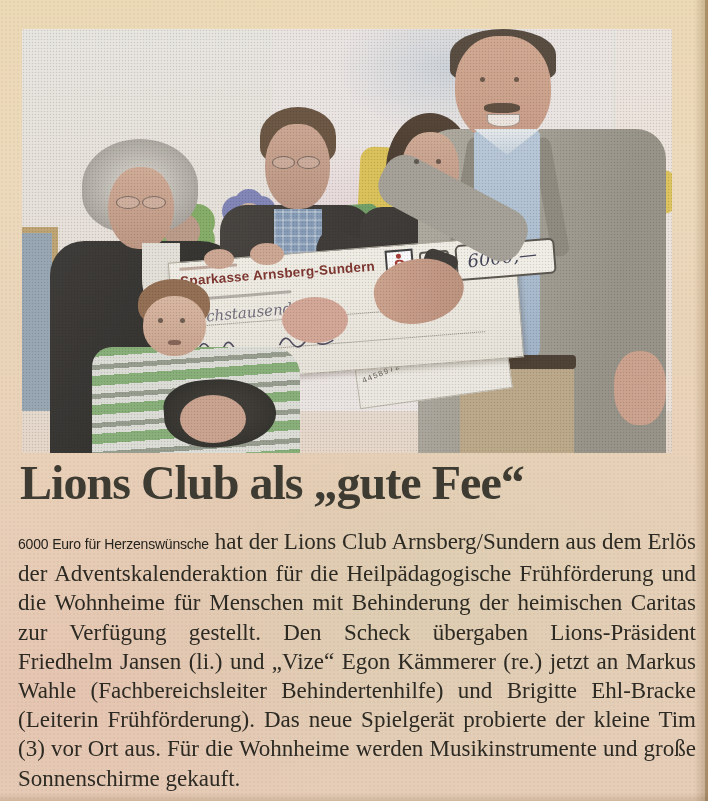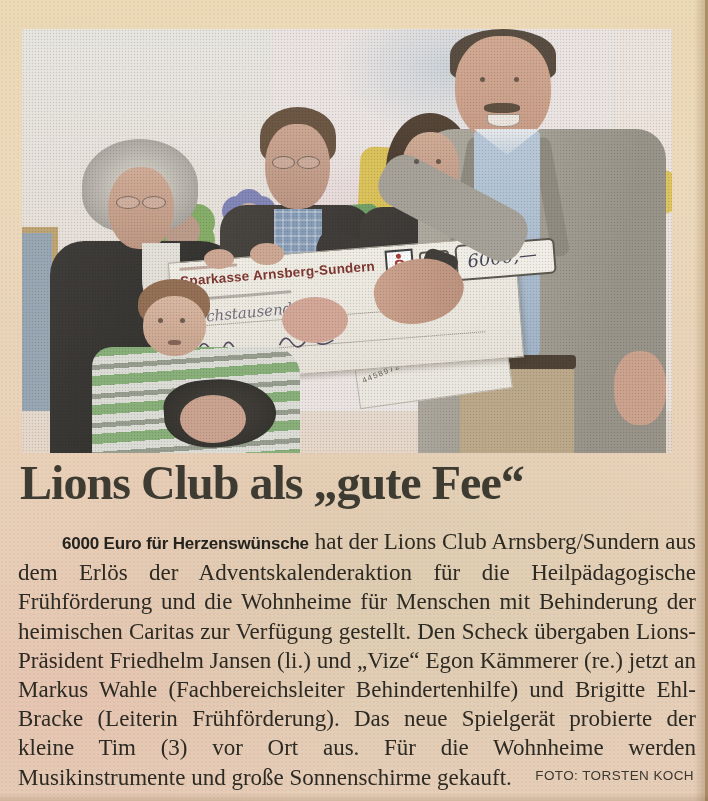--- a/index.html
+++ b/index.html
@@ -189,22 +189,22 @@
     color:#5a556e;opacity:.85;transform:rotate(-1deg);font-family:"DejaVu Serif",serif;}
   #check-line2{position:absolute;left:10px;top:92px;width:300px;border-bottom:1.5px dotted #8a8272;}
   #check-sign{position:absolute;left:18px;top:72px;z-index:2;}
 
   
   #headline{position:absolute;left:20px;top:454px;width:670px;
     font-family:"Liberation Serif",serif;font-weight:bold;font-size:49px;
     color:#3e3b32;letter-spacing:-1px;transform:scaleX(.98);transform-origin:left;}
   #bodytext{position:absolute;left:18px;top:527px;width:678px;
     font-size:23px;line-height:29.2px;text-align:justify;color:#2c2a23;}
-  #bodytext .lead{font-family:"Liberation Sans",sans-serif;font-weight:bold;
-    font-size:17px;letter-spacing:-.2px;color:#25231e;margin-left:44px;}
+  #bodytext .lead{font-family:"Liberation Sans",sans-serif;font-weight:normal;
+    font-size:14px;letter-spacing:-.2px;color:#25231e;}
   #photo-credit{position:absolute;right:2px;bottom:2px;
     font-family:"Liberation Sans",sans-serif;font-size:13.5px;letter-spacing:.4px;color:#3b3830;}
 </style>
 </head>
 <body>
 
 <div class="page">
 
   <div id="scene">
     <div class="part" id="wall"></div>
@@ -295,19 +295,18 @@
     <div class="part" id="mr-arm"></div>
     <div class="part" id="mr-cuff"></div>
     <div class="part" id="mr-hand"></div>
     <div class="part" id="mr-hand-side"></div>
   </div>
 
   <div id="headline">Lions Club als „gute Fee“</div>
 
   <p id="bodytext" style="position:absolute;margin:0;">
     <b class="lead">6000 Euro für Herzenswünsche</b><span> hat der Lions Club Arnsberg/Sundern aus dem Erlös der Adventskalenderaktion für die Heilpädagogische Frühförderung und die Wohnheime für Menschen mit Behinderung der heimischen Caritas zur Verfügung gestellt. Den Scheck übergaben Lions-Präsident Friedhelm Jansen (li.) und „Vize“ Egon Kämmerer (re.) jetzt an Markus Wahle (Fachbereichsleiter Behindertenhilfe) und Brigitte Ehl-Bracke (Leiterin Frühförderung). Das neue Spielgerät probierte der kleine Tim (3) vor Ort aus. Für die Wohnheime werden Musikinstrumente und große Sonnenschirme gekauft.</span>
-    <span id="photo-credit">FOTO: TORSTEN KOCH</span>
   </p>
 
   <div class="edge-right"></div>
   <div class="edge-right-line"></div>
   <div class="edge-bottom"></div>
 </div>
 
 </body></html>

